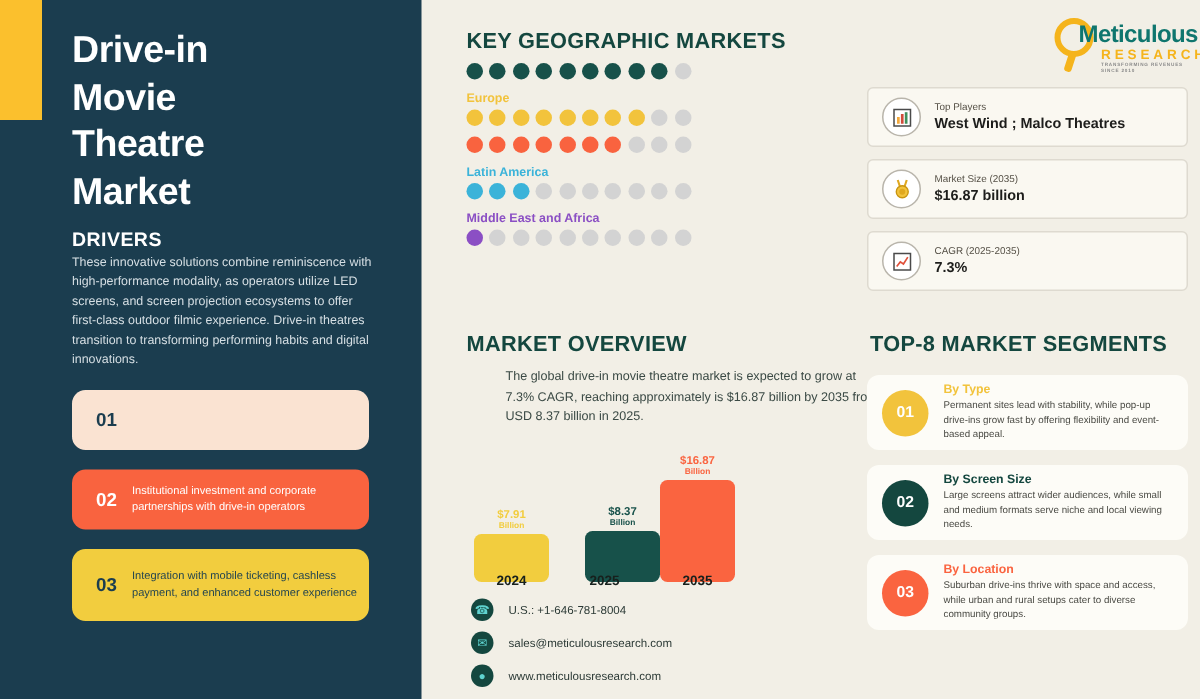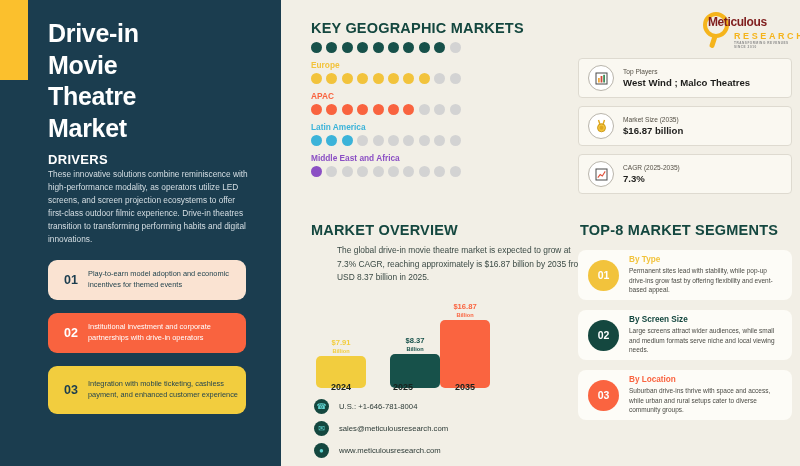--- a/index.html
+++ b/index.html
@@ -74,22 +74,22 @@
   }
   #logo-glass{
     position:absolute; left:3px; top:3px; width:26px; height:26px;
     border:4px solid #f5b41c; border-radius:50%;
   }
   #logo-handle{
     position:absolute; left:11px; top:25px; width:4.5px; height:14px;
     background:#f5b41c; transform:rotate(18deg); border-radius:2px;
   }
   #logo-name{
-    position:absolute; left:8px; top:6px;
-    font-size:12px; font-weight:bold; color:#7f1d1d; letter-spacing:-0.4px;
+    position:absolute; left:19px; top:6px;
+    font-size:16px; font-weight:bold; color:#0f766e; letter-spacing:-0.4px;
   }
   #logo-sub{
     position:absolute; left:34px; top:22px;
     font-size:9px; font-weight:bold; color:#f5b41c; letter-spacing:2.6px;
   }
   #logo-tag{
     position:absolute; left:34px; top:32px;
     font-size:3.1px; font-weight:bold; color:#8a8a8a; letter-spacing:0.55px;
   }
 
@@ -173,21 +173,20 @@
 
 <div id="left-panel">
   <div id="yellow-accent"></div>
 </div>
 <div id="title">Drive-in<br>Movie<br>Theatre<br>Market</div>
 <div id="drivers-head">DRIVERS</div>
 <div id="drivers-body">These innovative solutions combine reminiscence with high-performance modality, as operators utilize LED screens, and screen projection ecosystems to offer first-class outdoor filmic experience. Drive-in theatres transition to transforming performing habits and digital innovations.</div>
 
 <div class="driver-card" id="driver-1">
   <div class="driver-num">01</div>
-  <div class="driver-txt">Play-to-earn model adoption and economic incentives for themed events</div>
 </div>
 <div class="driver-card" id="driver-2">
   <div class="driver-num">02</div>
   <div class="driver-txt">Institutional investment and corporate partnerships with drive-in operators</div>
 </div>
 <div class="driver-card" id="driver-3">
   <div class="driver-num">03</div>
   <div class="driver-txt">Integration with mobile ticketing, cashless payment, and enhanced customer experience</div>
 </div>
 
@@ -216,21 +215,20 @@
         <div class="dot" style="background: rgb(242, 195, 60);"></div>
         <div class="dot" style="background: rgb(242, 195, 60);"></div>
         <div class="dot" style="background: rgb(242, 195, 60);"></div>
         <div class="dot" style="background: rgb(242, 195, 60);"></div>
         <div class="dot" style="background: rgb(242, 195, 60);"></div>
         <div class="dot" style="background: rgb(211, 211, 211);"></div>
         <div class="dot" style="background: rgb(211, 211, 211);"></div>
       </div>
     </div>
     <div class="geo-row">
-      <div class="geo-label" style="color: rgb(249, 99, 63);">APAC</div>
       <div class="geo-dots">
         <div class="dot" style="background: rgb(249, 99, 63);"></div>
         <div class="dot" style="background: rgb(249, 99, 63);"></div>
         <div class="dot" style="background: rgb(249, 99, 63);"></div>
         <div class="dot" style="background: rgb(249, 99, 63);"></div>
         <div class="dot" style="background: rgb(249, 99, 63);"></div>
         <div class="dot" style="background: rgb(249, 99, 63);"></div>
         <div class="dot" style="background: rgb(249, 99, 63);"></div>
         <div class="dot" style="background: rgb(211, 211, 211);"></div>
         <div class="dot" style="background: rgb(211, 211, 211);"></div>

